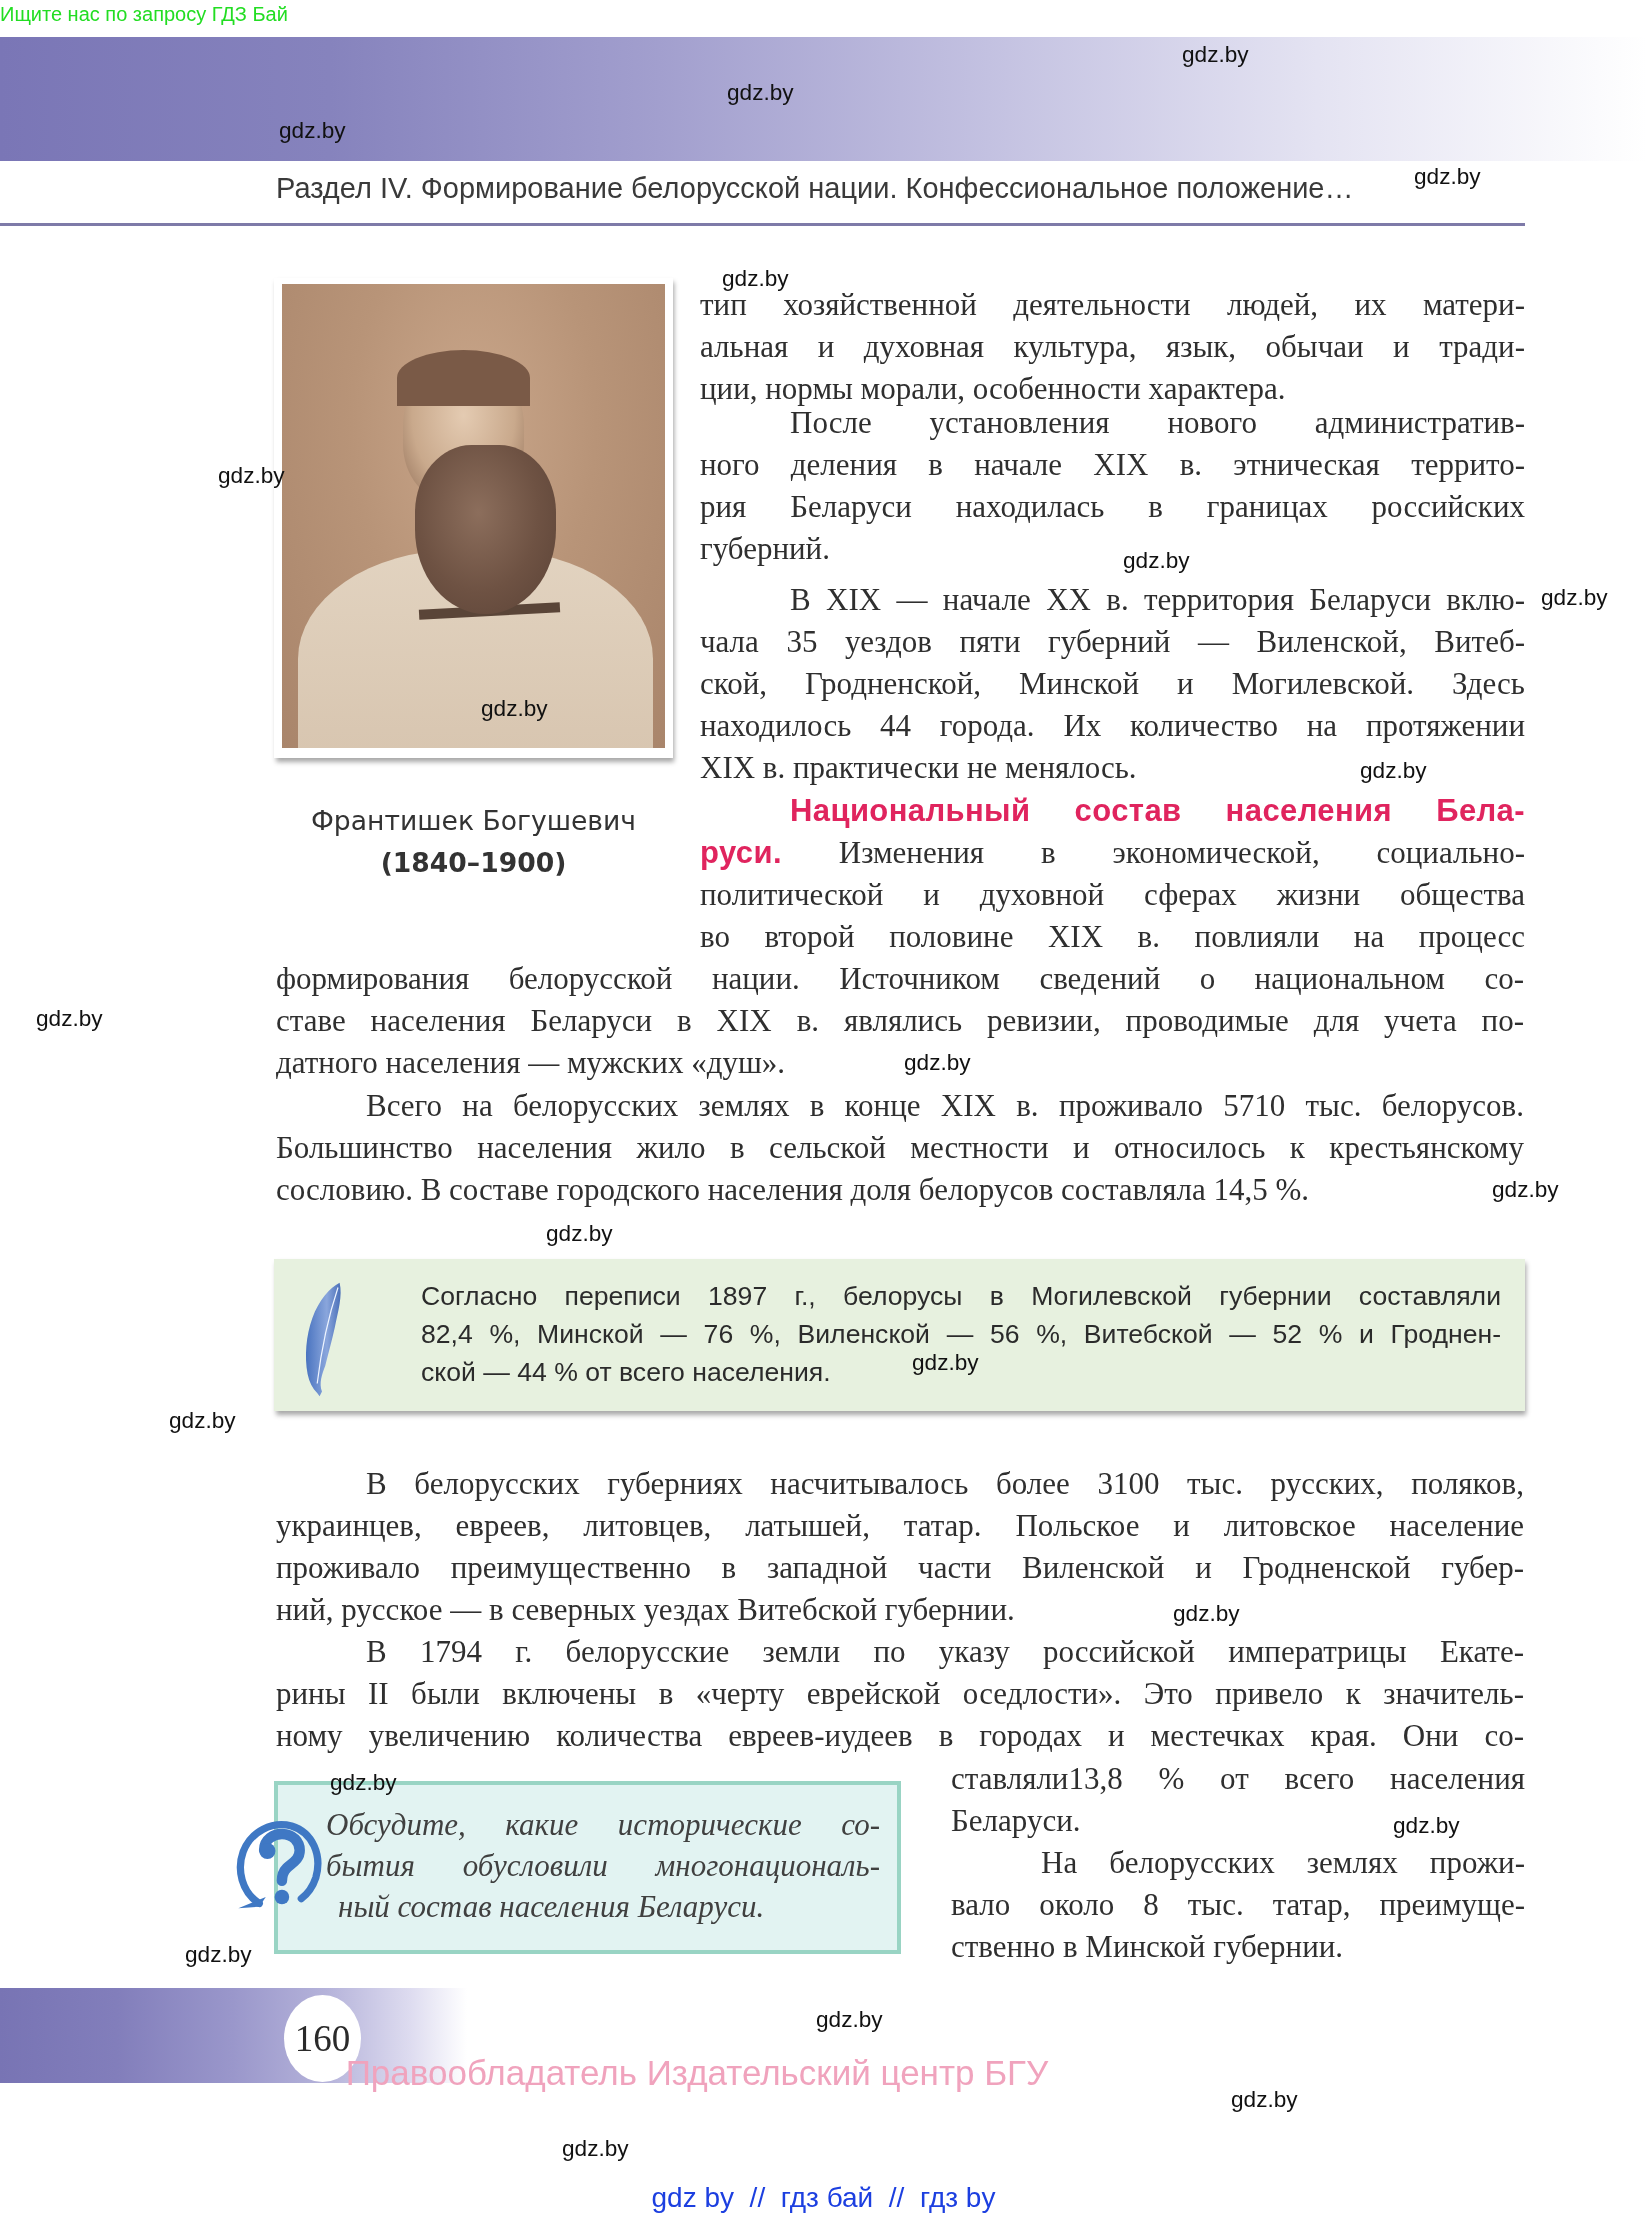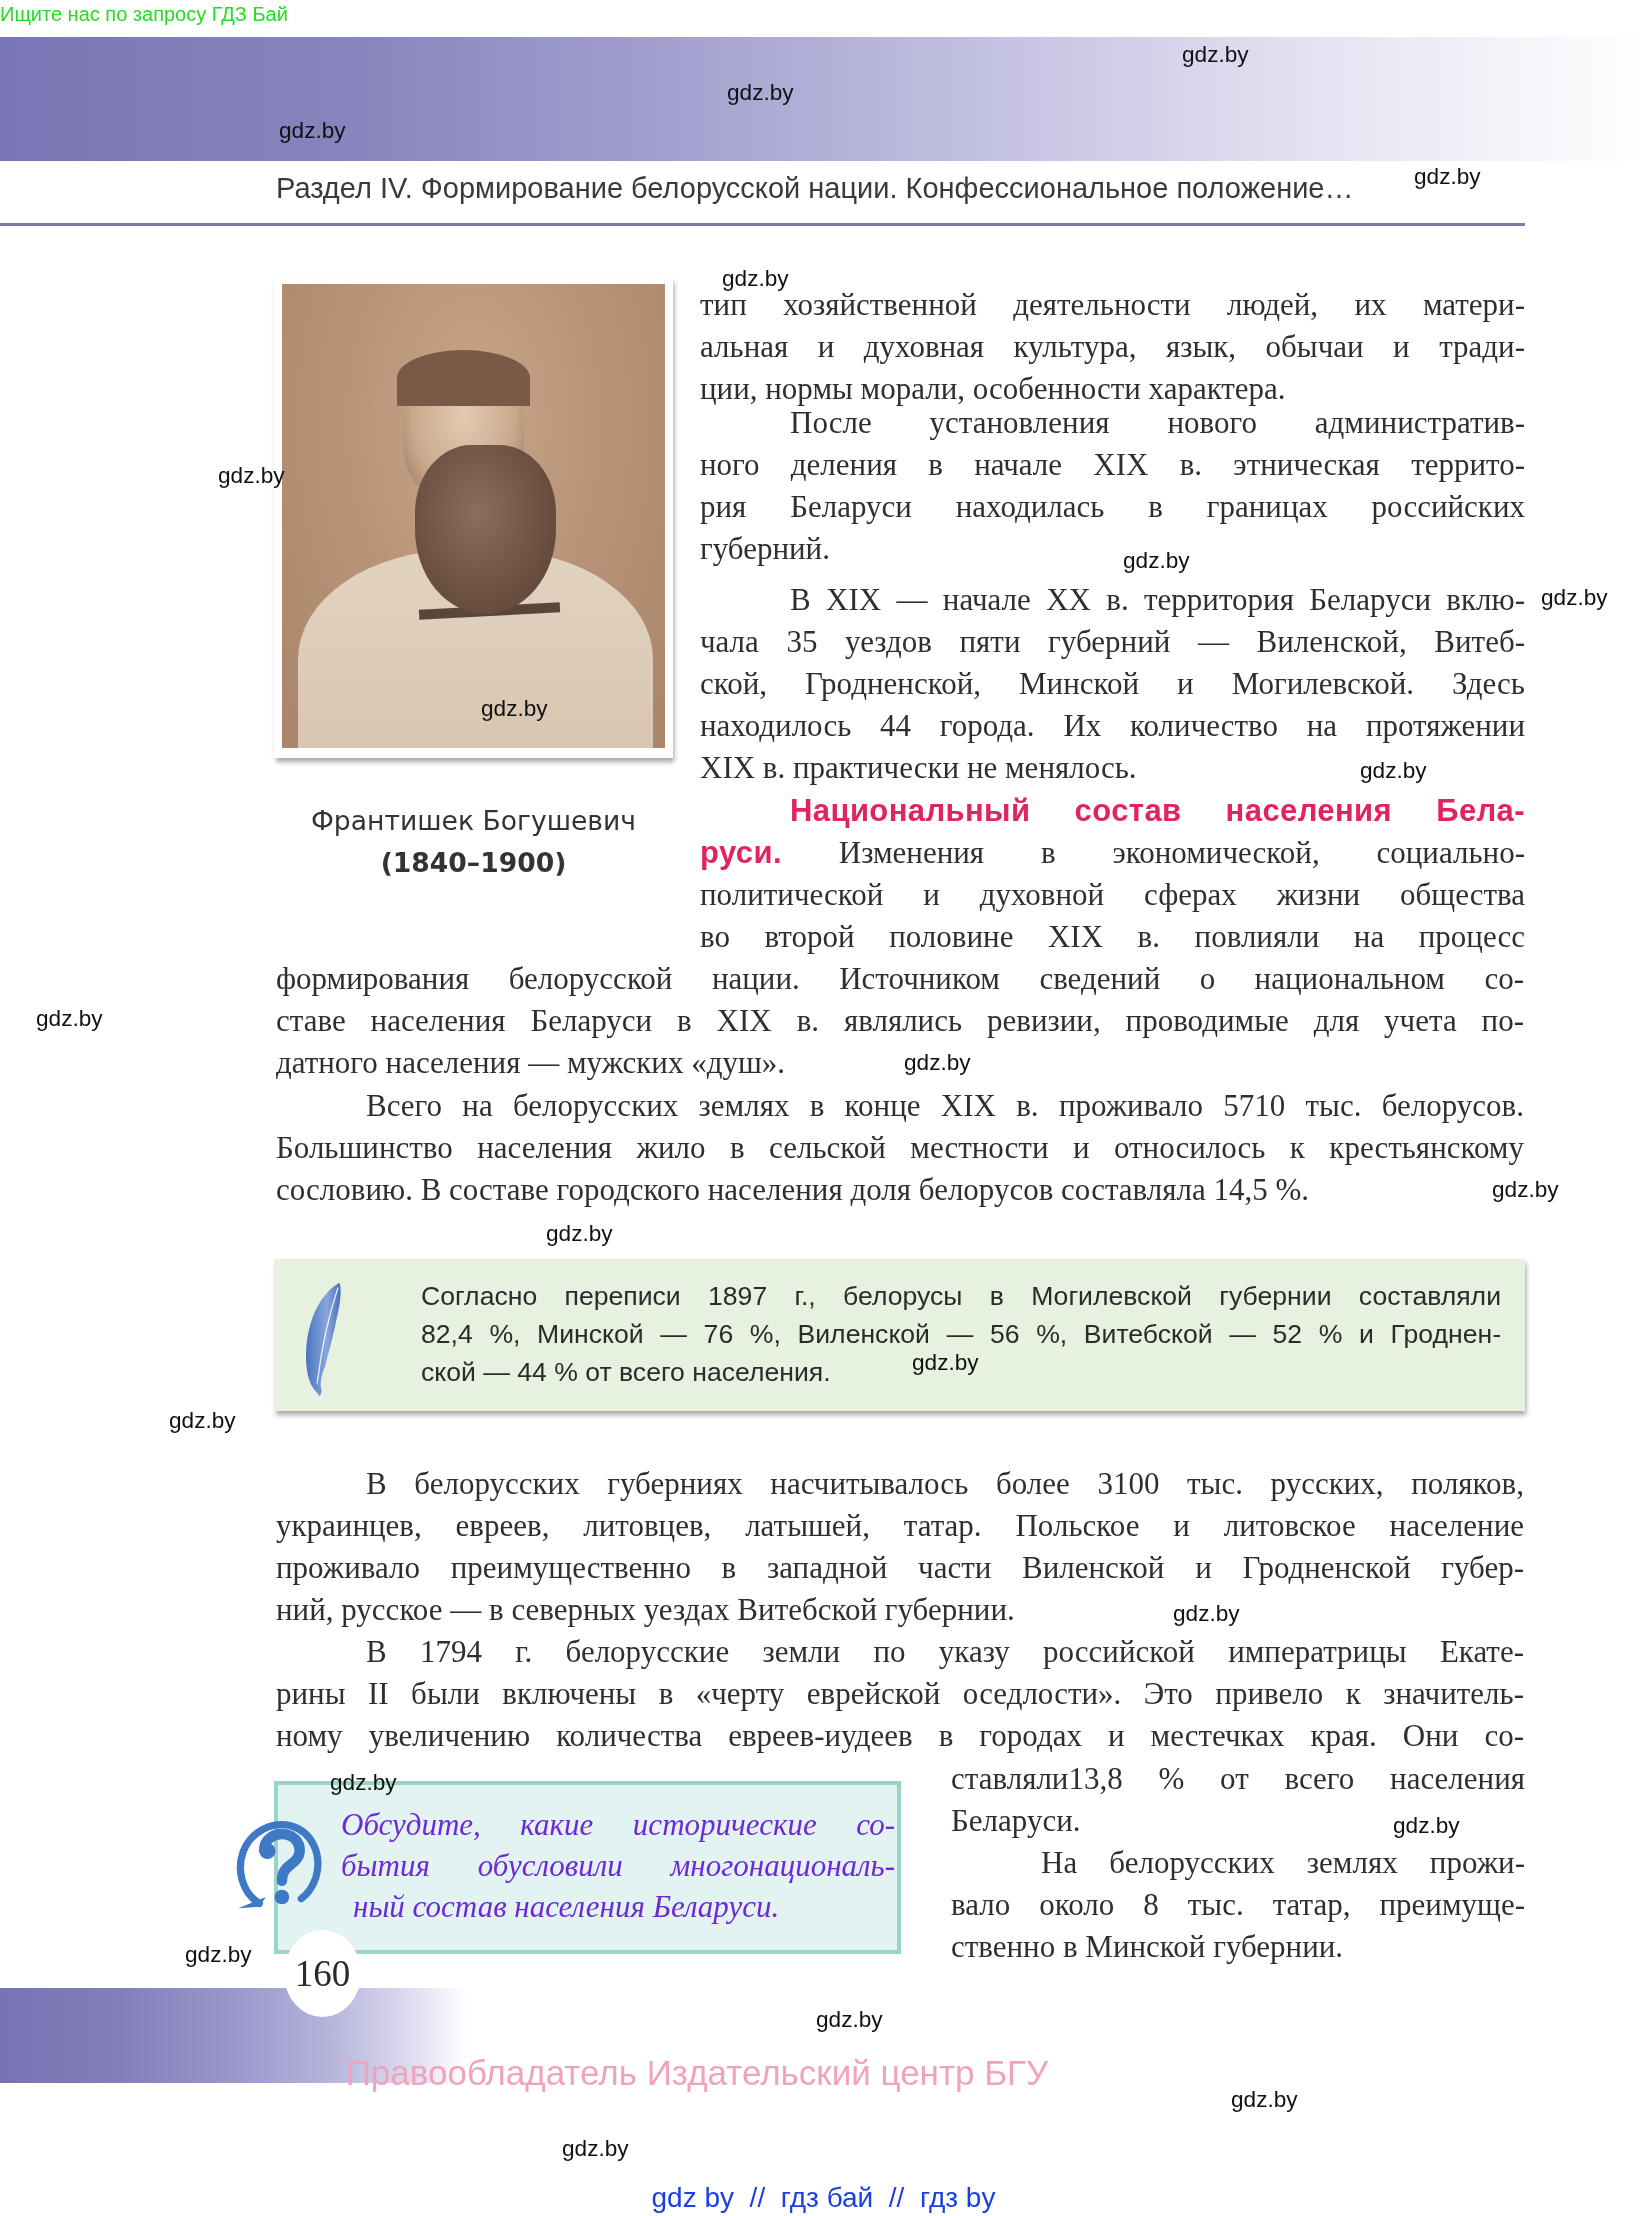--- a/index.html
+++ b/index.html
@@ -55,30 +55,30 @@
   .callout { left: 274px; top: 1259px; width: 1251px; height: 152px; background: #e7f1df;
     box-shadow: 2.4px 4px 4.8px rgba(0,0,0,0.35); }
   .callout-text { position: absolute; left: 147px; top: 17.7px; width: 1080px; font-family: "Liberation Sans", sans-serif;
     font-size: 26.6px; line-height: 38px; color: #2b2b2b; }
   .callout-text .line { display: block; text-align: justify; text-align-last: justify; }
   .callout-text .line.last { text-align-last: left; }
   .feather { position: absolute; left: 24px; top: 20px; width: 48px; height: 121px; }
 
   
   .qbox { left: 274px; top: 1781px; width: 627px; height: 173px; background: #e2f3f2; border: 4px solid #99d4c4; }
-  .qbox-text { position: absolute; left: 63px; top: 19.3px; width: 554px; font-size: 31px; line-height: 41px;
-    font-style: italic; color: #6d28d9; font-family: "Liberation Serif", serif; }
+  .qbox-text { position: absolute; left: 48px; top: 19.3px; width: 554px; font-size: 31px; line-height: 41px;
+    font-style: italic; color: #404040; font-family: "Liberation Serif", serif; }
   .qbox-text .line { display: block; text-align: justify; text-align-last: justify; }
   .qbox-text .line.last { text-align-last: left; margin-left: 12px; }
   .qicon { left: 235px; top: 1813px; width: 89px; height: 105px; }
 
   
   .footer-band { left: 0; top: 1988px; width: 467px; height: 95px;
     background: linear-gradient(to right, #7874b4 0%, #827ebb 25%, #9a97cb 50%, #b5b3da 70%, #dedcf0 88%, #ffffff 100%); }
-  .page-num { left: 284px; top: 1930px; width: 77px; height: 87px; border-radius: 50%; background: #fff;
+  .page-num { left: 284px; top: 1995px; width: 77px; height: 87px; border-radius: 50%; background: #fff;
     display: flex; align-items: center; justify-content: center; font-size: 37px; color: #2a2a2a; font-family: "Liberation Serif", serif; }
   .copyright { left: 0; width: 1418px; top: 2053px; text-align: center; padding-right: 24px;
     font-family: "Liberation Sans", sans-serif; font-size: 35px; color: #f0a3bd; white-space: nowrap; }
   .footer-links { left: 0; width: 1647px; top: 2182px; text-align: center;
     font-family: Liberation Sans, sans-serif; font-size: 28px; color: #1c3fe0; white-space: pre; }
   .footer-links span { cursor: pointer; }
 </style>
 </head>
 <body>
 

